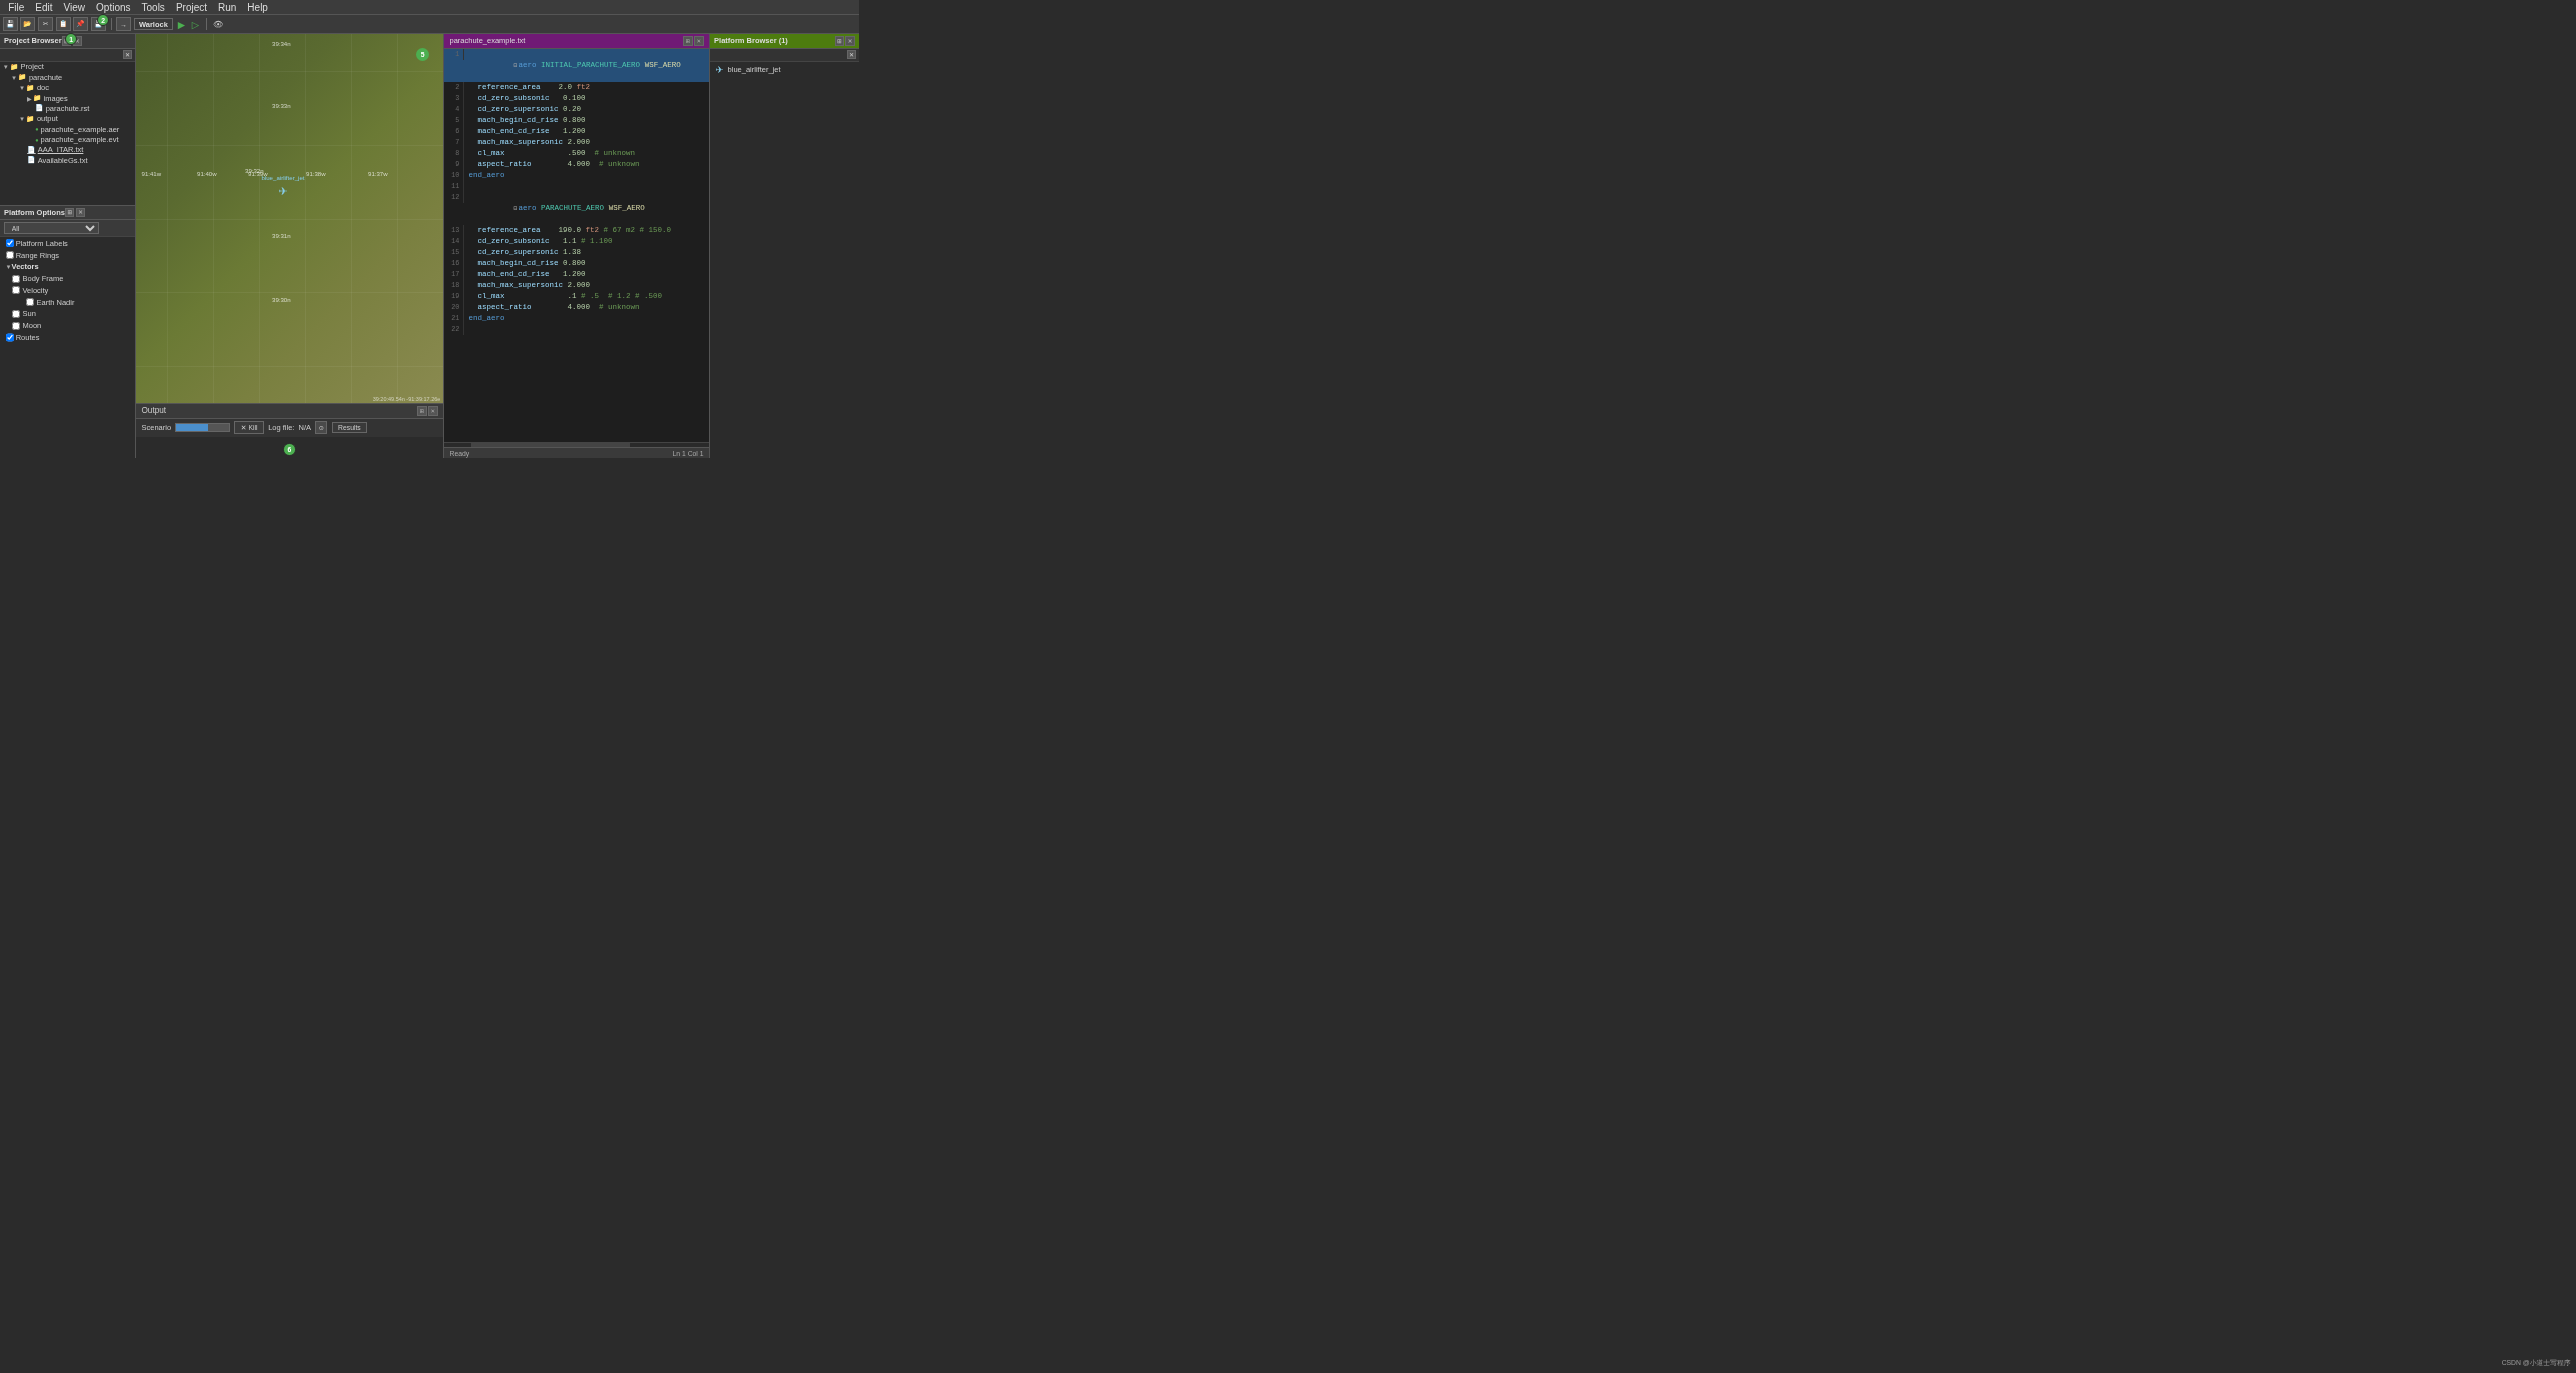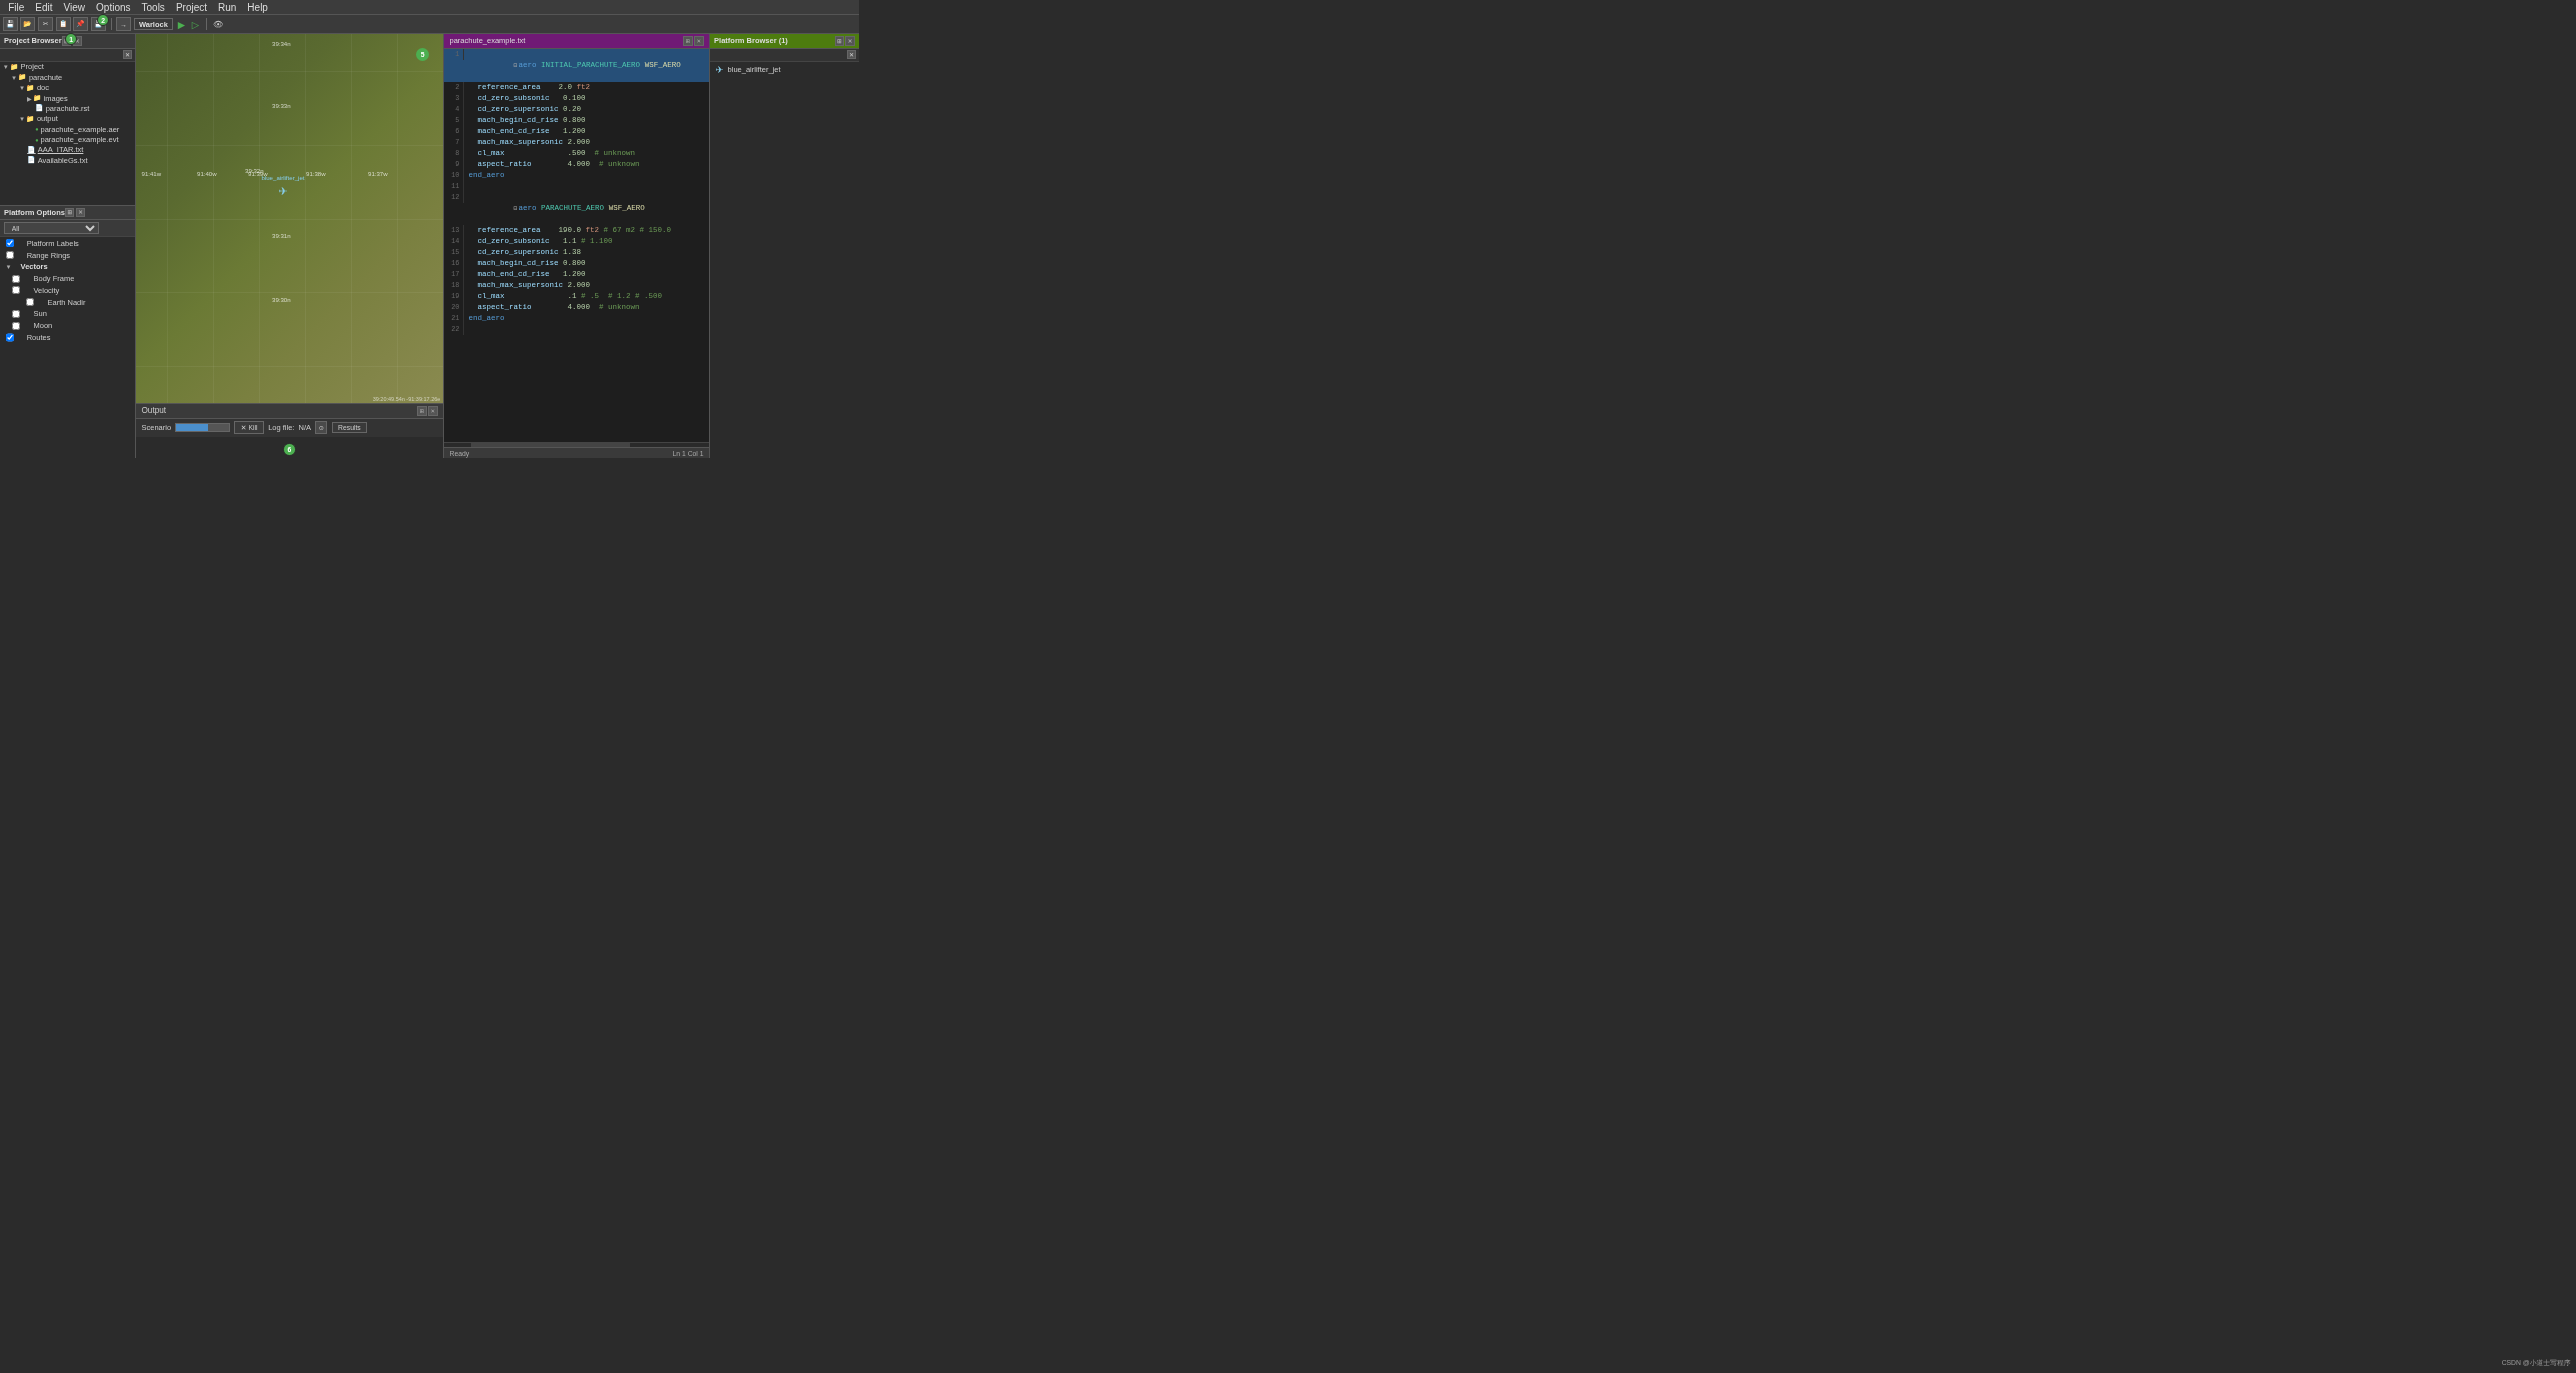--- a/index.html
+++ b/index.html
@@ -168,33 +168,33 @@
       color: #ccc;
       font-size: 6.8px;
       padding: 0.7px 2.7px;
       width: 95px;
     }
     .option-item {
       display: flex;
       align-items: center;
       padding: 1.4px 5.5px;
       font-size: 7.5px;
-      gap: 13px;
+      gap: 2px;
     }
     .option-item input[type="checkbox"] {
       width: 8.2px; height: 8.2px; cursor: pointer;
     }
     .section-label {
       padding: 1.4px 5.5px;
       font-size: 7.5px;
       font-weight: bold;
       color: #ddd;
       display: flex;
       align-items: center;
-      gap: 9px;
+      gap: 0;
     }
 
     
     .center-area {
       flex: 1;
       display: flex;
       flex-direction: column;
       min-width: 0;
     }
 

